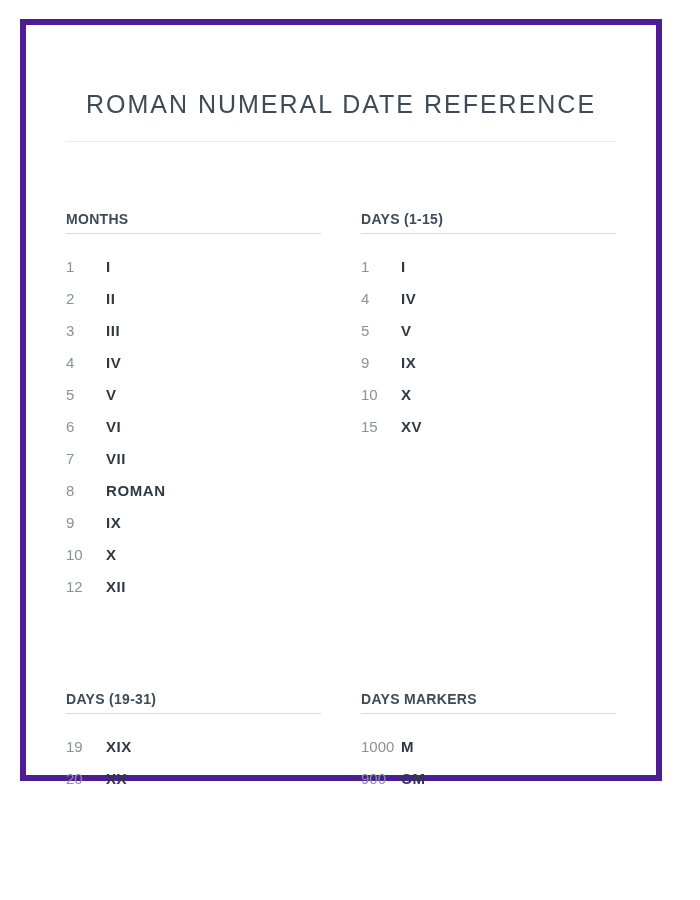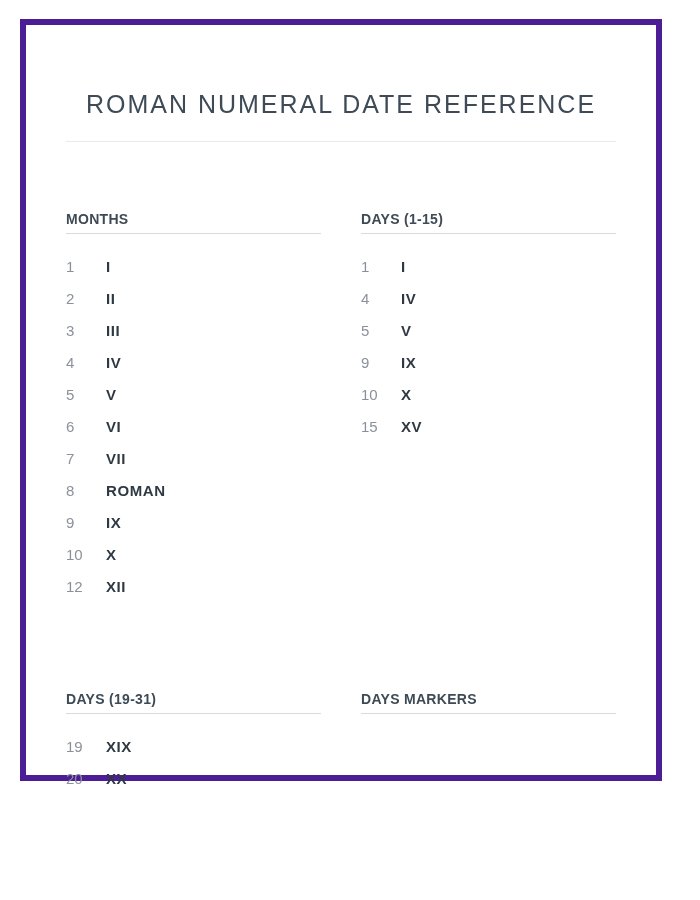--- a/index.html
+++ b/index.html
@@ -204,18 +204,28 @@
               <li>
     <span class="num">20</span>
     <span class="roman">XX</span>
   </li>
             </ul>
         </section>
 
         <section class="sec">
           <h2>DAYS MARKERS</h2>
           <div class="rule"></div>
+          <ul class="rows">
+              <li>
+    <span class="num">1000</span>
+    <span class="roman">M</span>
+  </li>
+              <li>
+    <span class="num">900</span>
+    <span class="roman">CM</span>
+  </li>
+            </ul>
         </section>
 
       </div>
     </div>
   </div>
 </div>
 
 </body></html>

